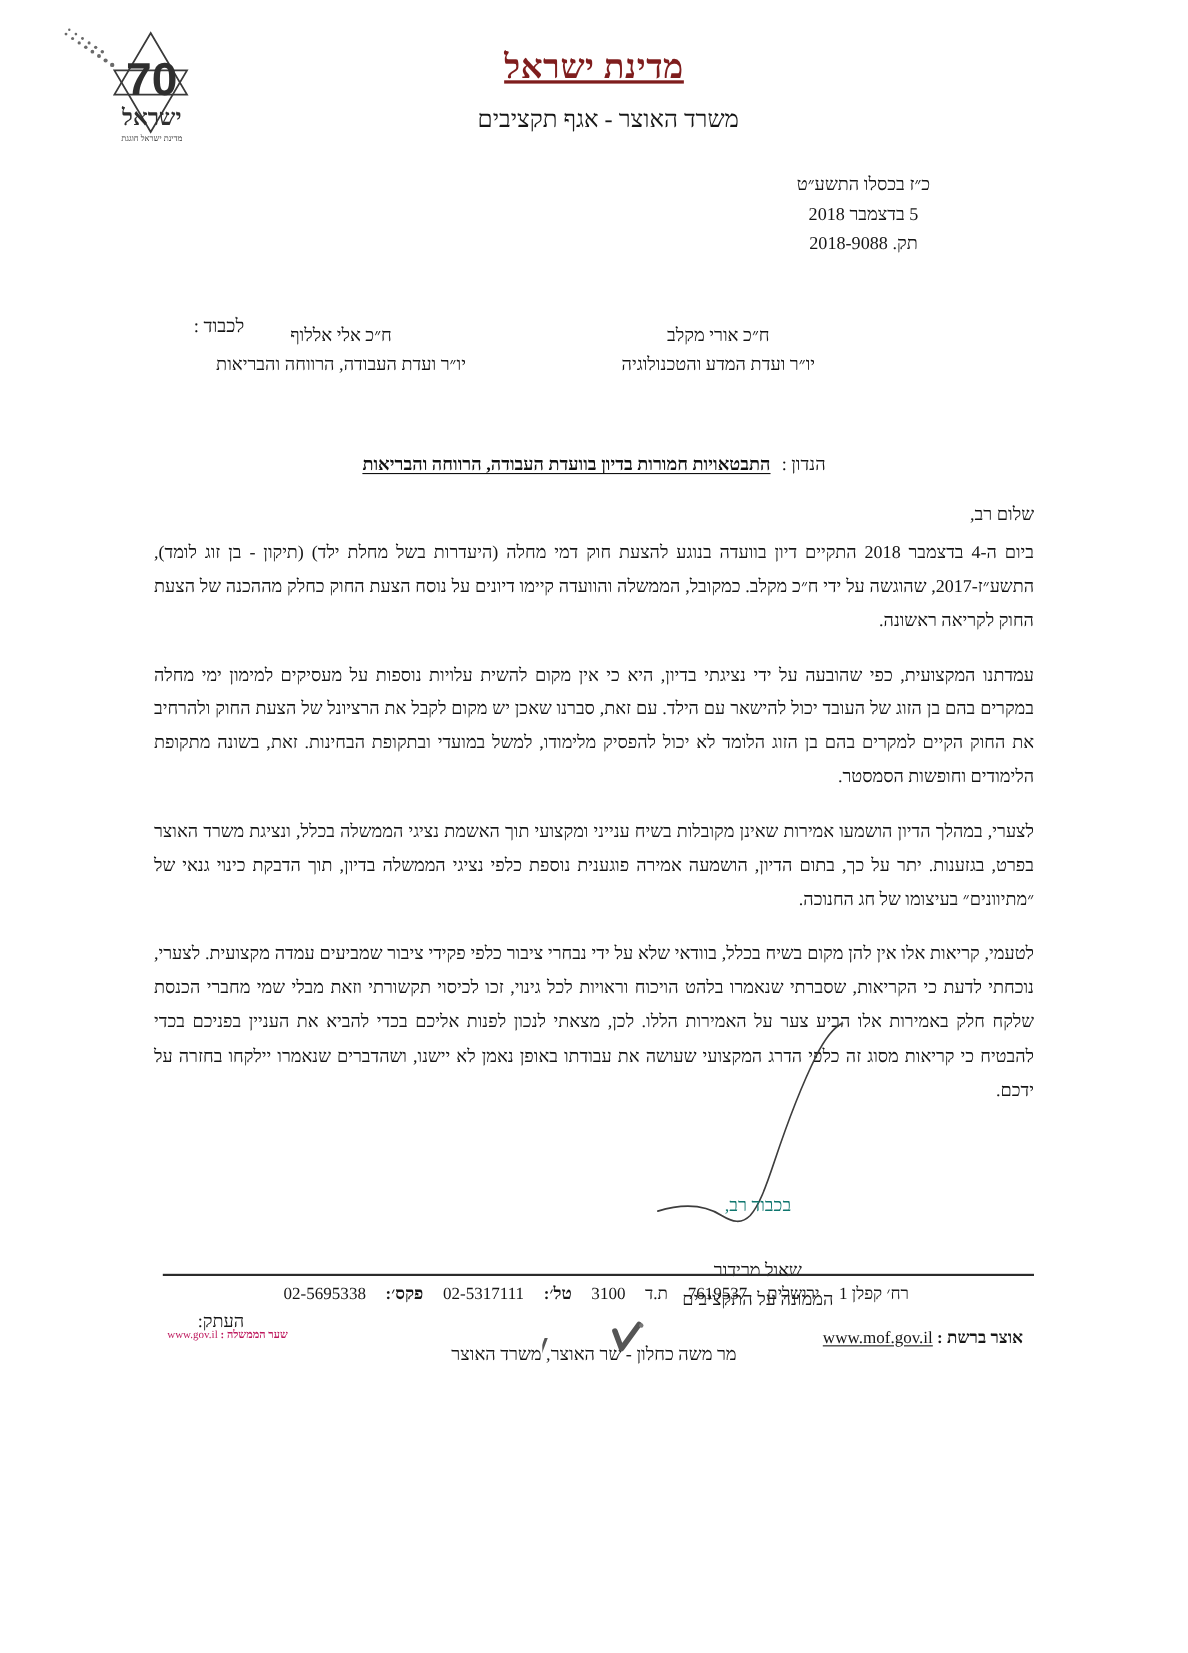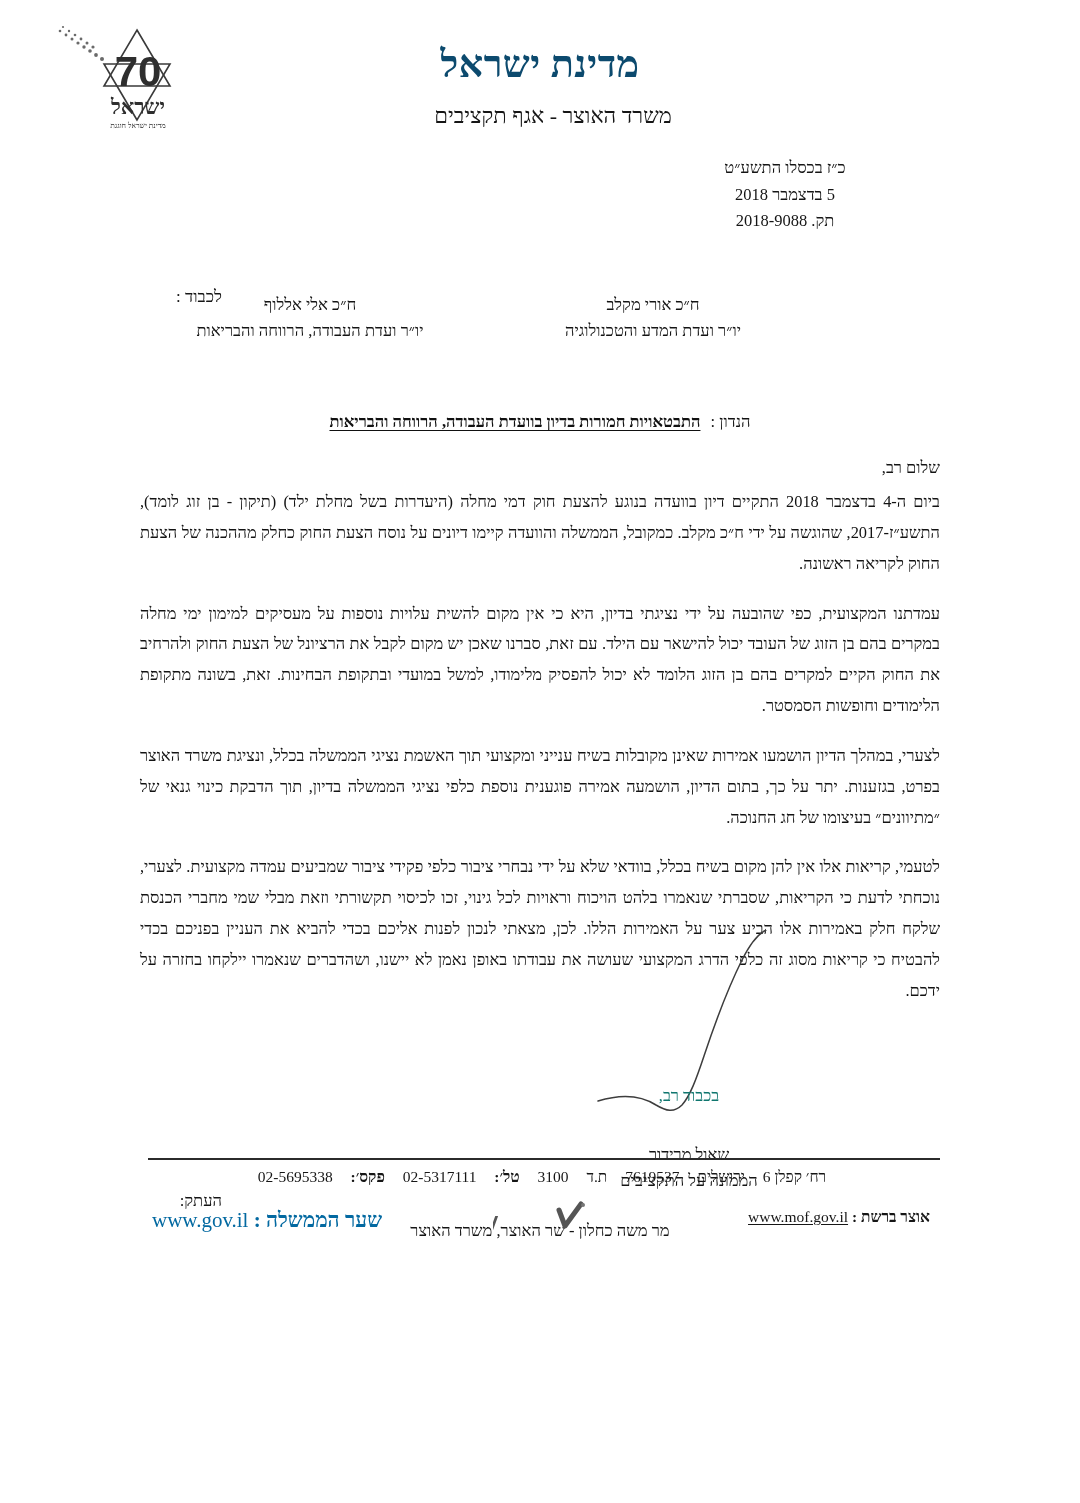--- a/index.html
+++ b/index.html
@@ -31,25 +31,26 @@
   .emblem svg { display: block; width: 100%; height: 100%; }
 
   .org-header {
     position: absolute;
     top: 44px;
     right: 0;
     left: 0;
     text-align: center;
   }
   .state-name {
-    font-size: 38px;
+    font-size: 31px;
     font-weight: 700;
     letter-spacing: 0.5px;
     line-height: 1.1;
-    color: #0c4a6e;
+    color: #7f1d1d;
+    text-decoration: underline;
   }
   .ministry-name {
     margin-top: 17px;
     font-size: 22px;
     font-weight: 400;
     line-height: 1.15;
     color: #161616;
     padding-left: 26px;
   }
 
@@ -229,22 +230,22 @@
     text-decoration: underline;
     text-underline-offset: 2px;
     font-family: "Liberation Serif", serif;
     direction: ltr;
     display: inline-block;
   }
   .link-left {
     position: absolute;
     left: 0;
     top: 8px;
-    font-size: 21px;
-    color: #0369a1;
+    font-size: 10px;
+    color: #be185d;
     white-space: nowrap;
     text-align: center;
   }
   .link-left .bld { font-weight: 700; }
   .link-left .url {
     direction: ltr;
     display: inline-block;
   }
   .gov-logo {
     position: absolute;
@@ -339,21 +340,21 @@
     <div class="sign-title">הממונה על התקציבים</div>
   </div>
 
   <div class="cc-label">העתק:</div>
   <div class="cc-line">מר משה כחלון - שר האוצר, משרד האוצר</div>
 
   <div class="footer">
     <div class="footer-rule"></div>
 
     <div class="footer-address">
-      <span class="seg">רח׳ קפלן 6</span>
+      <span class="seg">רח׳ קפלן 1</span>
       <span class="seg">ירושלים</span>
       <span class="seg">7619537</span>
       <span class="seg">ת.ד</span>
       <span class="seg">3100</span>
       <span class="seg bld">טל׳:</span>
       <span class="seg">02-5317111</span>
       <span class="seg bld">פקס׳:</span>
       <span class="seg">02-5695338</span>
     </div>
 

